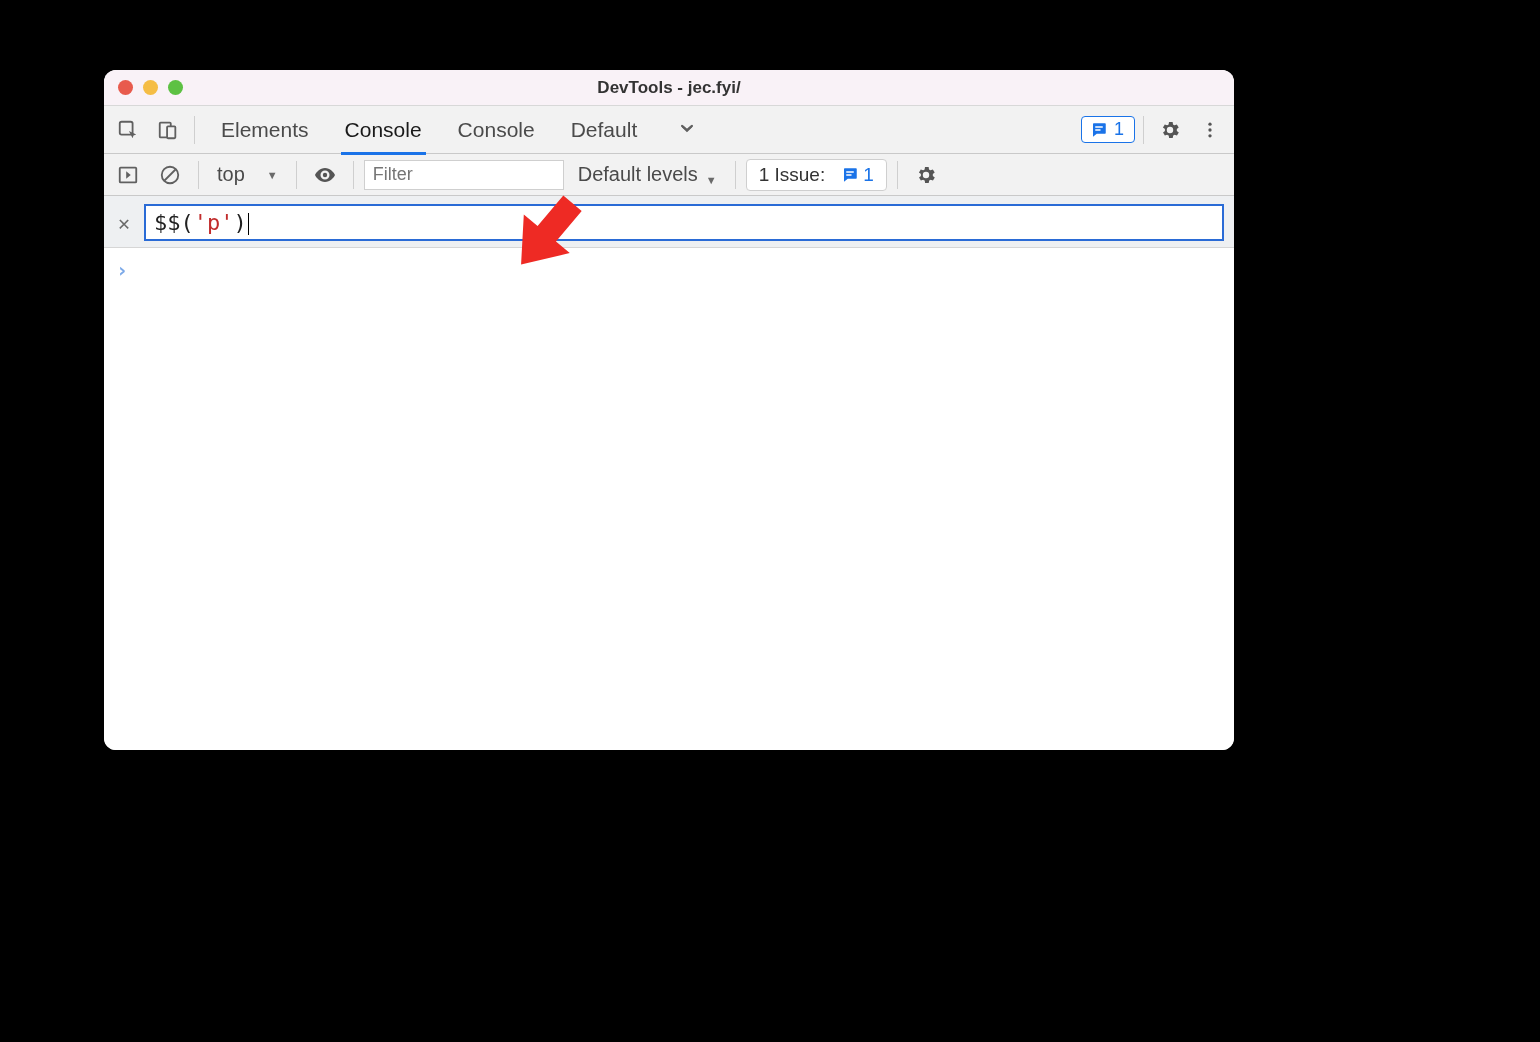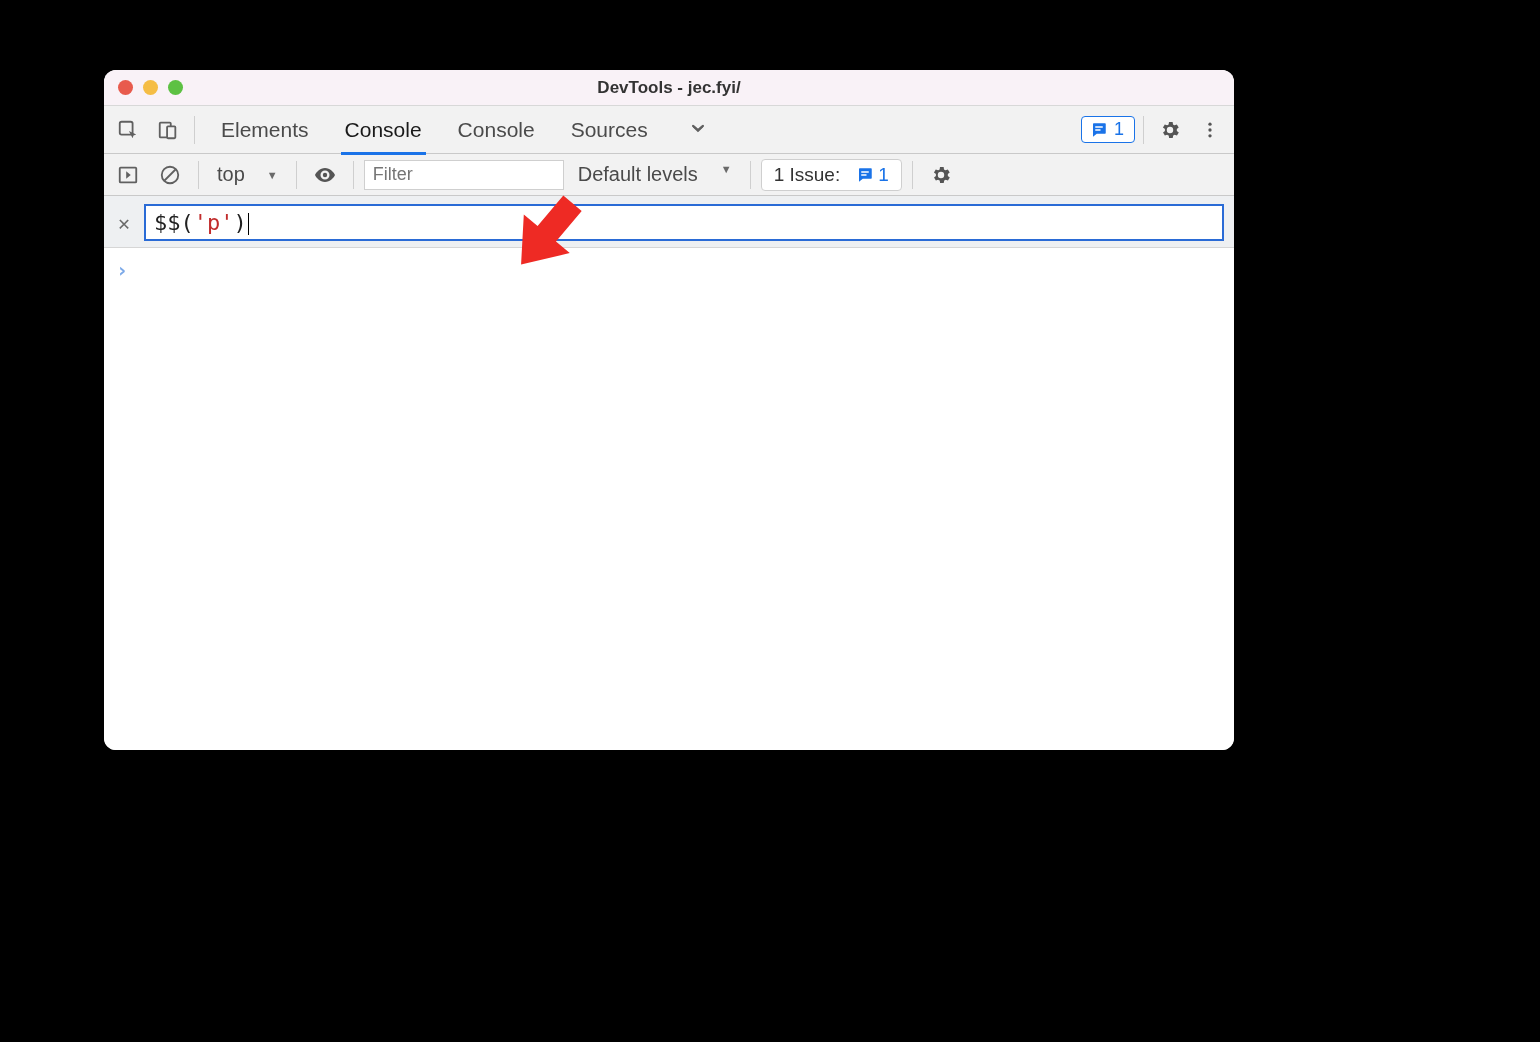--- a/index.html
+++ b/index.html
@@ -122,21 +122,21 @@
   .filter-input {
     border: 1px solid #cfcfcf;
     background: #fff;
     height: 30px;
     width: 200px;
     padding: 12px 8px;
     font-size: 18px;
     color: #888;
   }
   .levels {
-    display: flex; align-items: flex-start; gap: 23px;
+    display: flex; align-items: flex-end; gap: 8px;
     font-size: 20px; color: #4a4a4a;
     padding: 0 8px; cursor: pointer;
   }
   .issues-btn {
     border: 1px solid #cfcfcf;
     border-radius: 4px;
     background: #fff;
     height: 32px;
     padding: 0 12px 0 12px;
     display: flex; align-items: center; gap: 16px;
@@ -225,21 +225,21 @@
       <svg width="22" height="22" viewBox="0 0 24 24" fill="none" stroke="#606060" stroke-width="2">
         <rect x="3" y="4" width="12" height="16" rx="1"></rect>
         <rect x="11" y="8" width="9" height="13" rx="1" fill="#f2f2f2"></rect>
       </svg>
     </div>
     <div class="sep"></div>
     <div class="tabs">
       <div class="tab">Elements</div>
       <div class="tab active">Console</div>
       <div class="tab">Console</div>
-      <div class="tab">Sources</div>
+      <div class="tab">Default</div>
       <div class="iconbtn">
         <svg width="20" height="20" viewBox="0 0 24 24" fill="none" stroke="#606060" stroke-width="2.5" stroke-linecap="round">
           <path d="M7 8 l5 5 l5 -5"></path>
             <path d="M7 14 l5 5 l5 -5" opacity="0"></path>
           <path d="M6 7 l6 5 6 -5"></path>
             <path d="M6 13 l6 5 6 -5" opacity="0"></path>
         </svg>
       </div>
     </div>
     <div class="spacer"></div>

